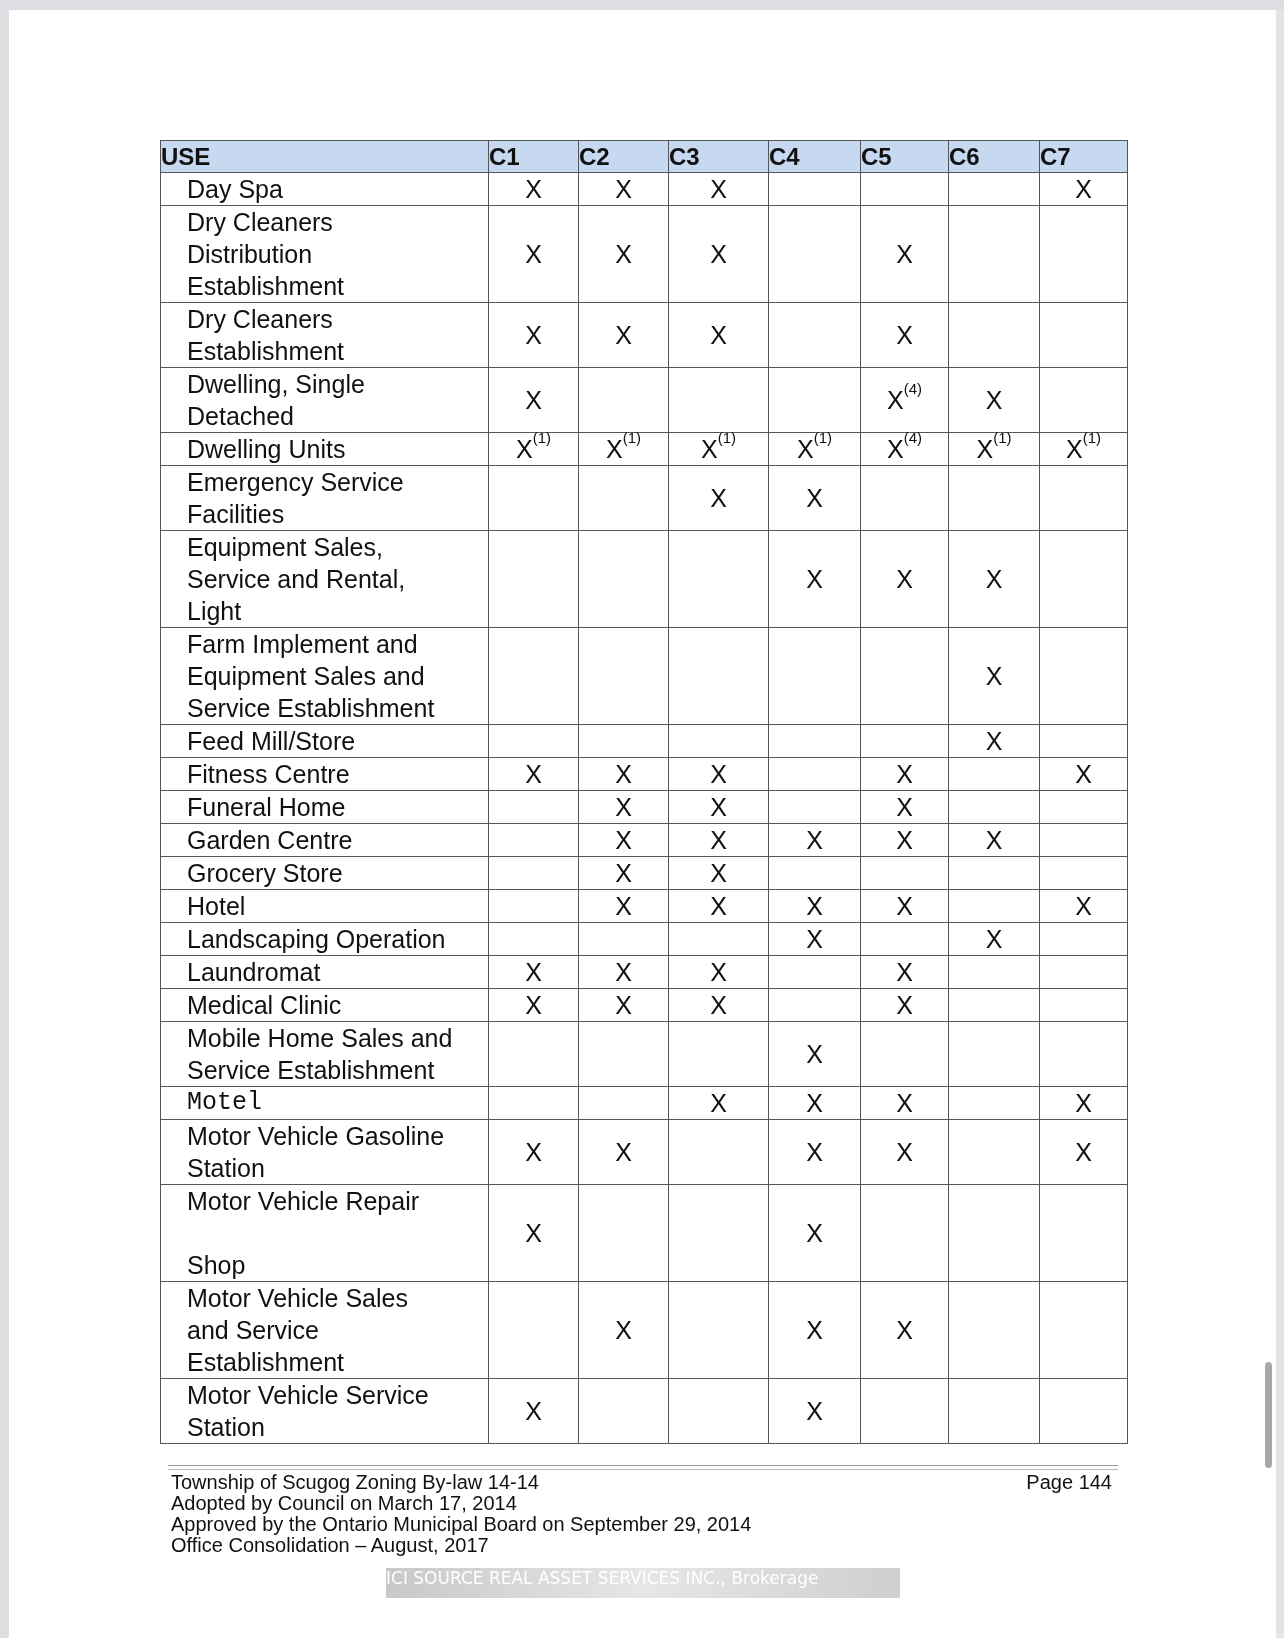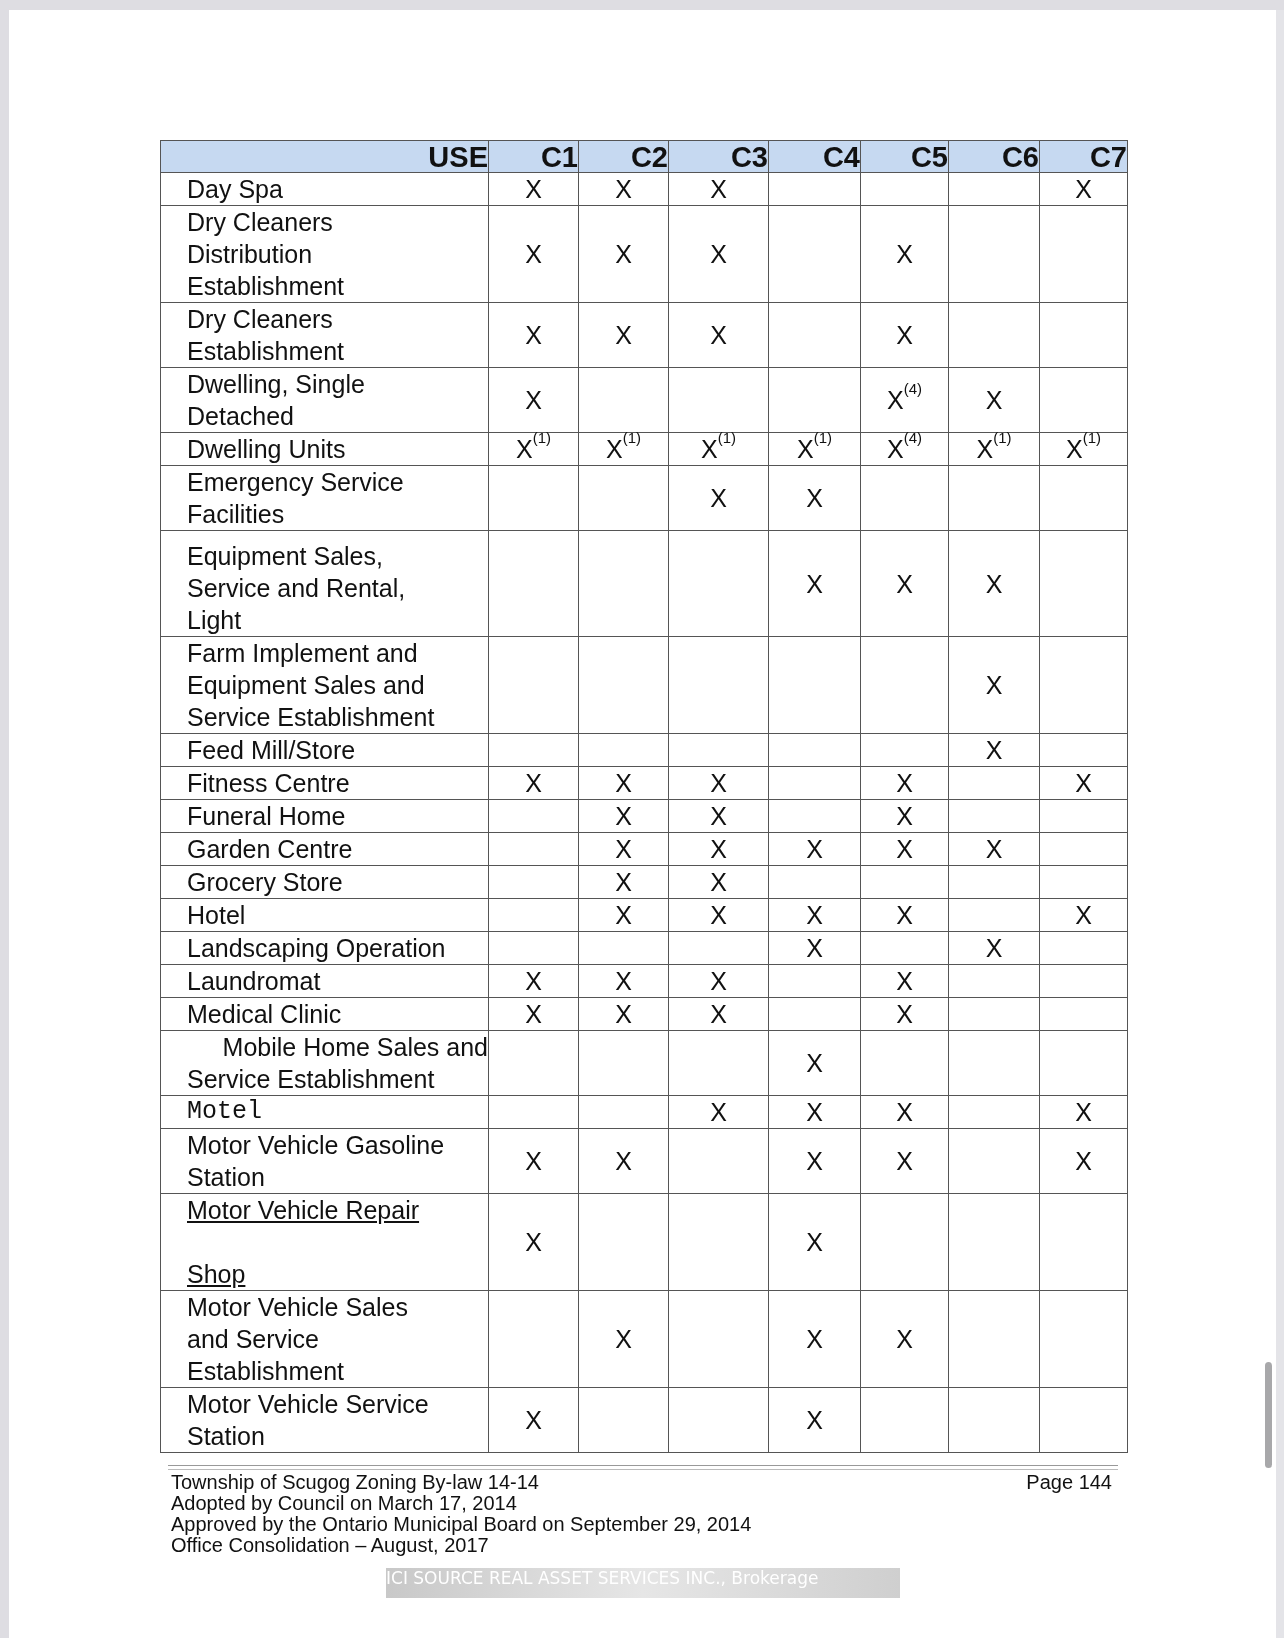--- a/index.html
+++ b/index.html
@@ -24,22 +24,22 @@
     position: absolute; left: 160px; top: 140px;
     border-collapse: collapse; table-layout: fixed;
     width: 967px;
   }
   table.uses td, table.uses th {
     border: 1.5px solid #555;
     padding: 0; color: #111;
     font-size: 25px; line-height: 32px;
   }
   table.uses th {
-    background: #c6d9f1; font-weight: bold; text-align: right;
-    height: 31px; font-size: 29px; line-height: 30px; margin-top: 8px;
+    background: #c6d9f1; font-weight: bold; text-align: left;
+    height: 31px; font-size: 24px; line-height: 30px; margin-top: 8px;
   }
   table.uses td.use {
     text-align: left; padding-left: 26px; vertical-align: middle;
   }
   table.uses td.mark {
     text-align: center; vertical-align: middle; font-size: 25px;
   }
   table.uses td.mark sup {
     font-size: 15px; position: relative; top: -3px; vertical-align: top; line-height: 15px;
   }
@@ -163,21 +163,21 @@
         <td class="mark"></td>
         <td class="mark"></td>
         <td class="mark"><span>X</span></td>
         <td class="mark"><span>X</span></td>
         <td class="mark"></td>
         <td class="mark"></td>
         <td class="mark"></td>
       </tr>
       <tr>
         <td class="use" style="height: 94px;">
-          <span style="display: block; margin-top: 9px;">Equipment Sales,</span>
+          <span style="display: block;">Equipment Sales,</span>
           <span style="display: block;">Service and Rental,</span>
           <span style="display: block;">Light</span>
         </td>
         <td class="mark"></td>
         <td class="mark"></td>
         <td class="mark"></td>
         <td class="mark"><span>X</span></td>
         <td class="mark"><span>X</span></td>
         <td class="mark"><span>X</span></td>
         <td class="mark"></td>
@@ -299,21 +299,21 @@
         <td class="mark"><span>X</span></td>
         <td class="mark"><span>X</span></td>
         <td class="mark"><span>X</span></td>
         <td class="mark"></td>
         <td class="mark"><span>X</span></td>
         <td class="mark"></td>
         <td class="mark"></td>
       </tr>
       <tr>
         <td class="use" style="height: 63px;">
-          <span style="display: block; text-align: right;">Mobile Home Sales and</span>
+          <span style="display: block;">Mobile Home Sales and</span>
           <span style="display: block;">Service Establishment</span>
         </td>
         <td class="mark"></td>
         <td class="mark"></td>
         <td class="mark"></td>
         <td class="mark"><span>X</span></td>
         <td class="mark"></td>
         <td class="mark"></td>
         <td class="mark"></td>
       </tr>
@@ -336,21 +336,21 @@
         </td>
         <td class="mark"><span>X</span></td>
         <td class="mark"><span>X</span></td>
         <td class="mark"></td>
         <td class="mark"><span>X</span></td>
         <td class="mark"><span>X</span></td>
         <td class="mark"></td>
         <td class="mark"><span>X</span></td>
       </tr>
       <tr>
-        <td class="use" style="height: 63px; text-decoration: underline;">
+        <td class="use" style="height: 63px;">
           <span style="display: block;">Motor Vehicle Repair</span>
           <span style="display: block; margin-top: 32px;">Shop</span>
         </td>
         <td class="mark"><span>X</span></td>
         <td class="mark"></td>
         <td class="mark"></td>
         <td class="mark"><span>X</span></td>
         <td class="mark"></td>
         <td class="mark"></td>
         <td class="mark"></td>

